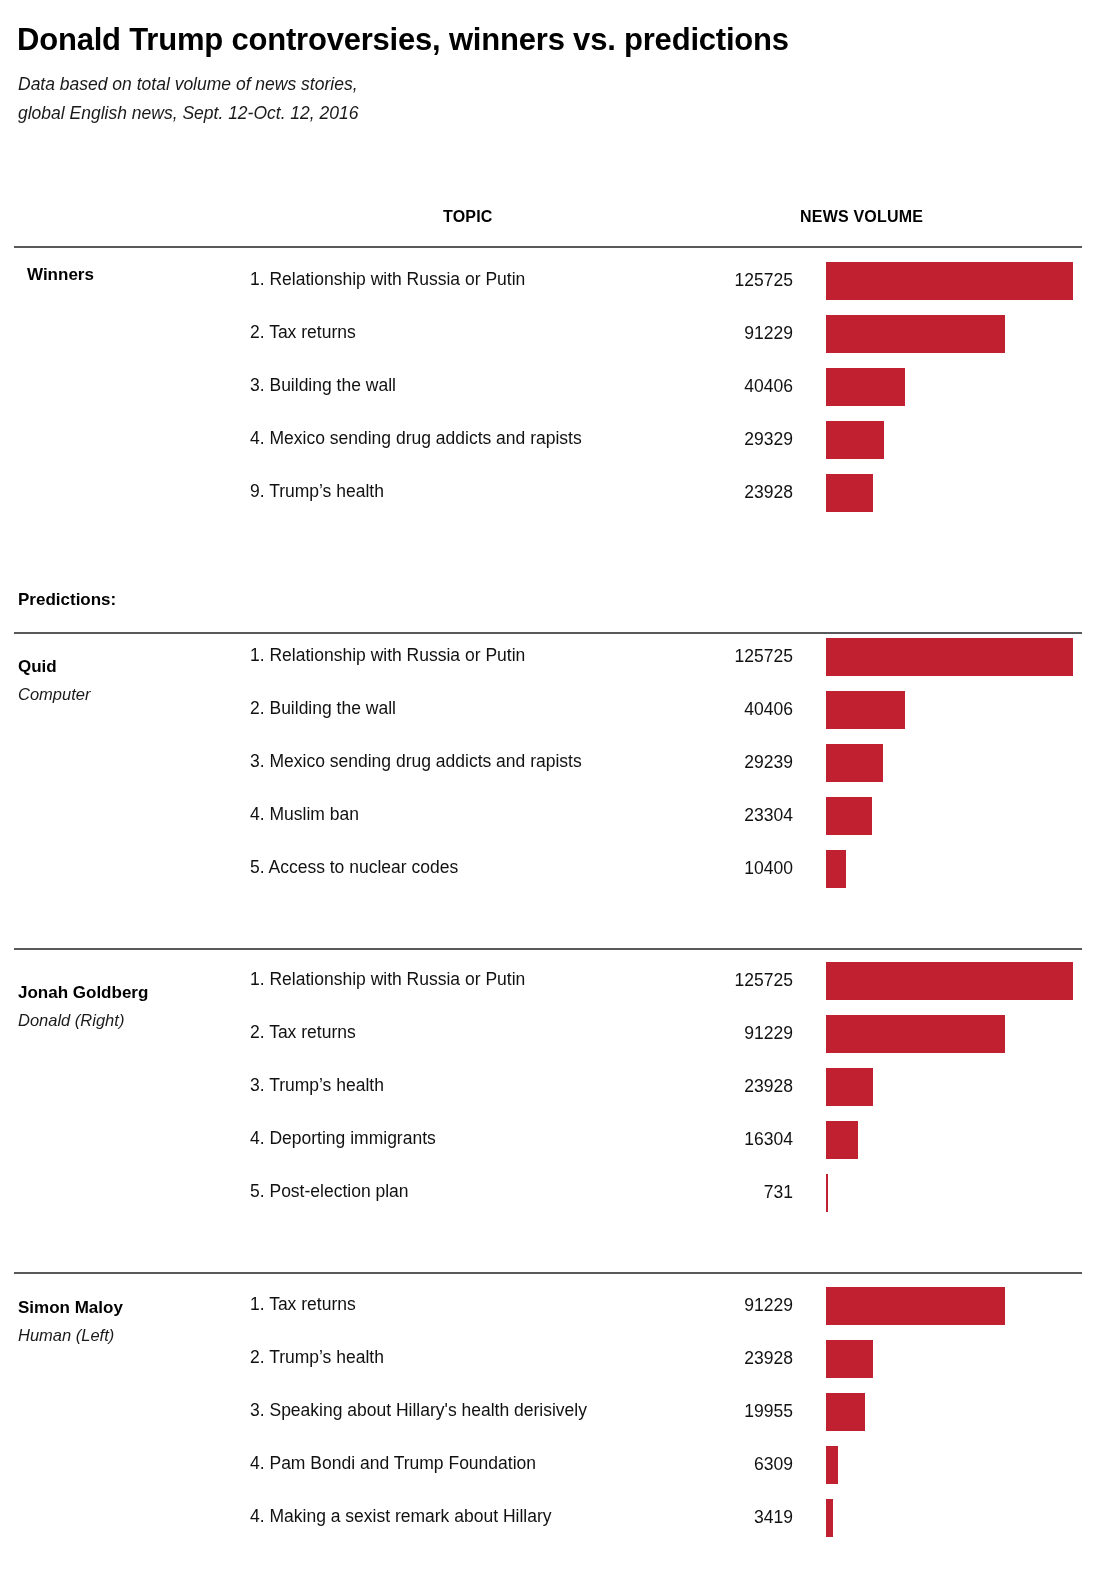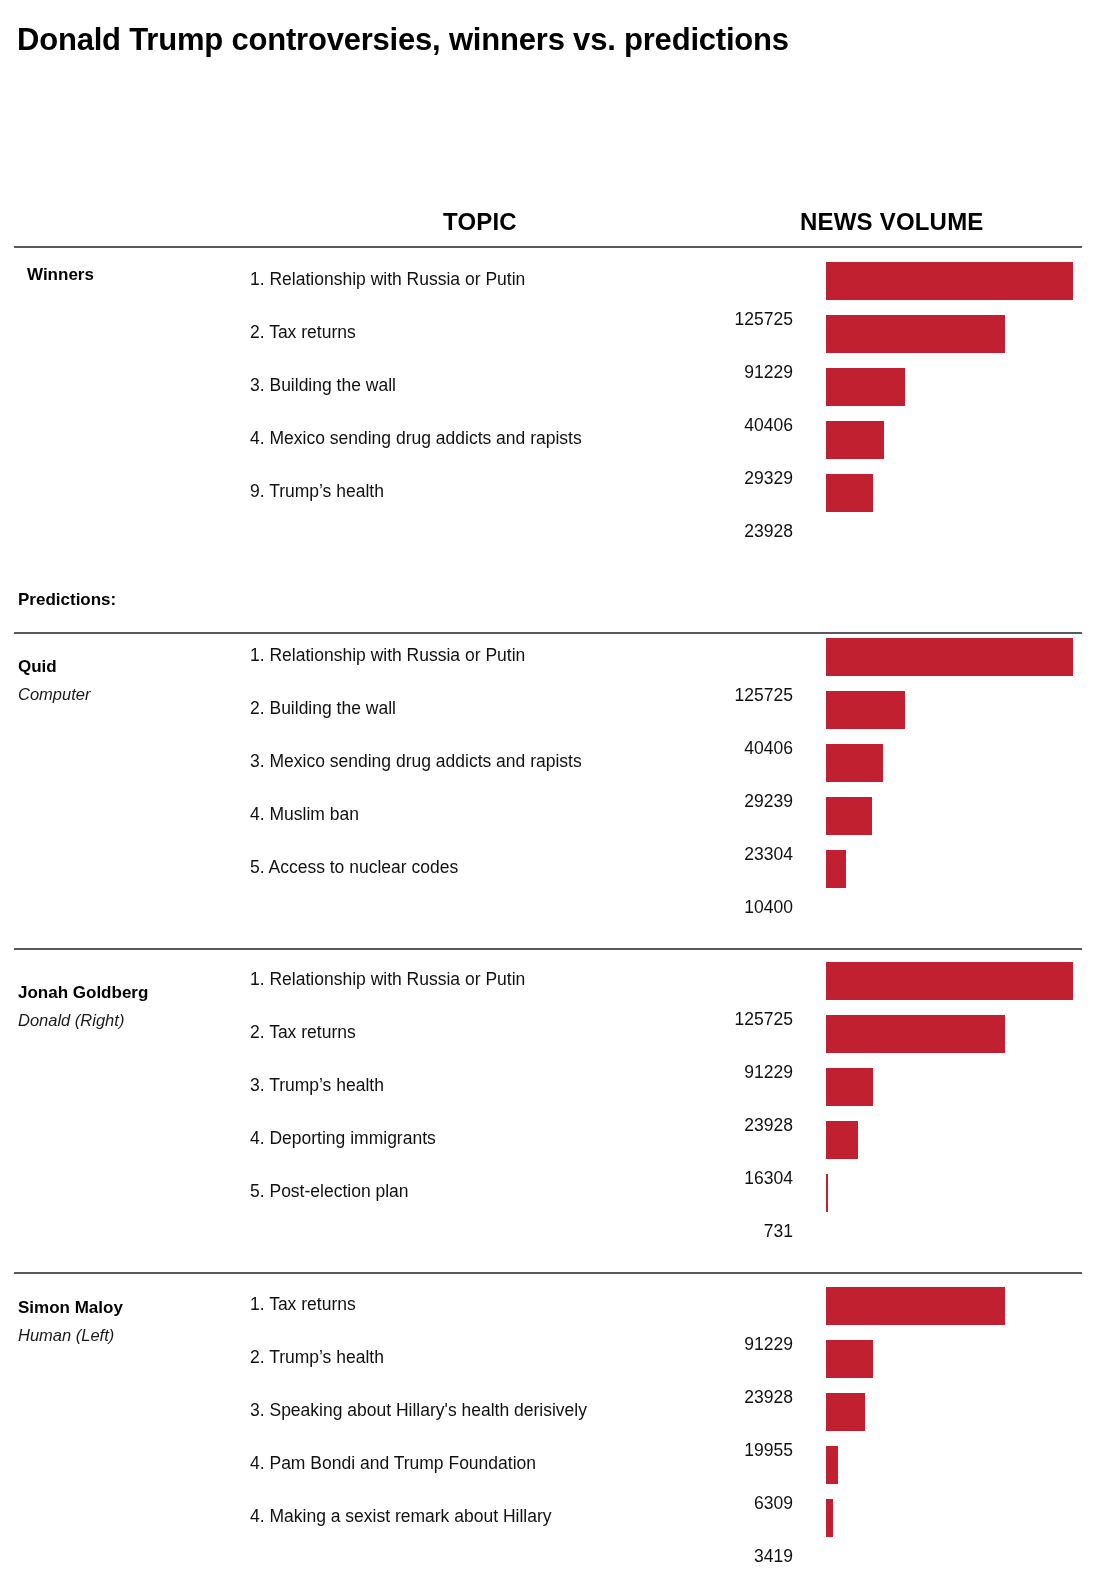--- a/index.html
+++ b/index.html
@@ -41,21 +41,21 @@
     font-style: italic;
     line-height: 29px;
     color: #1a1a1a;
   }
   .subtitle div { white-space: nowrap; }
 
   
   .colhead {
     position: absolute;
     top: 208px;
-    font-size: 24px;
+    font-size: 16px;
     font-weight: bold;
     letter-spacing: 0.2px;
     color: #000000;
     white-space: nowrap;
   }
   .colhead.topic  { left: 443px; }
   .colhead.volume { left: 800px; }
 
   
   .rule {
@@ -115,37 +115,40 @@
     white-space: nowrap;
   }
   .row-value {
     position: absolute;
     left: 620px;
     width: 173px;
     top: 11px;
     text-align: right;
     font-size: 17.5px;
     color: #111111;
-    margin-top: 39px;
   }
   .row-bar {
     position: absolute;
     left: 826px;
     top: 3px;
     height: 38px;
     background: #c02030;
   }
 </style>
 </head>
 <body>
 
 <div class="page">
 
   <div class="title">Donald Trump controversies, winners vs. predictions</div>
 
+  <div class="subtitle">
+    <div>Data based on total volume of news stories,</div>
+    <div>global English news, Sept. 12-Oct. 12, 2016</div>
+  </div>
 
   <div class="colhead topic">TOPIC</div>
   <div class="colhead volume">NEWS VOLUME</div>
 
   <div class="rule" id="rule-0" style="top: 246px; background: rgb(88, 89, 91);"></div>
 
   <div class="section-heading" id="predictions-heading" style="top:590px;">Predictions:</div>
 
   <div class="rule" id="rule-1" style="top: 632px; background: rgb(88, 89, 91);"></div>
   <div class="rule" id="rule-2" style="top: 948px; background: rgb(88, 89, 91);"></div>

